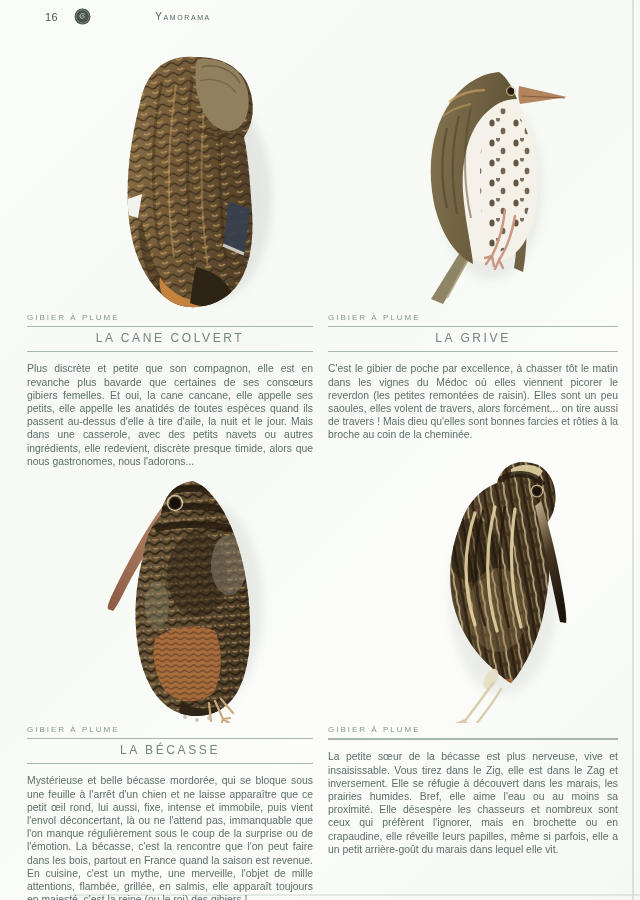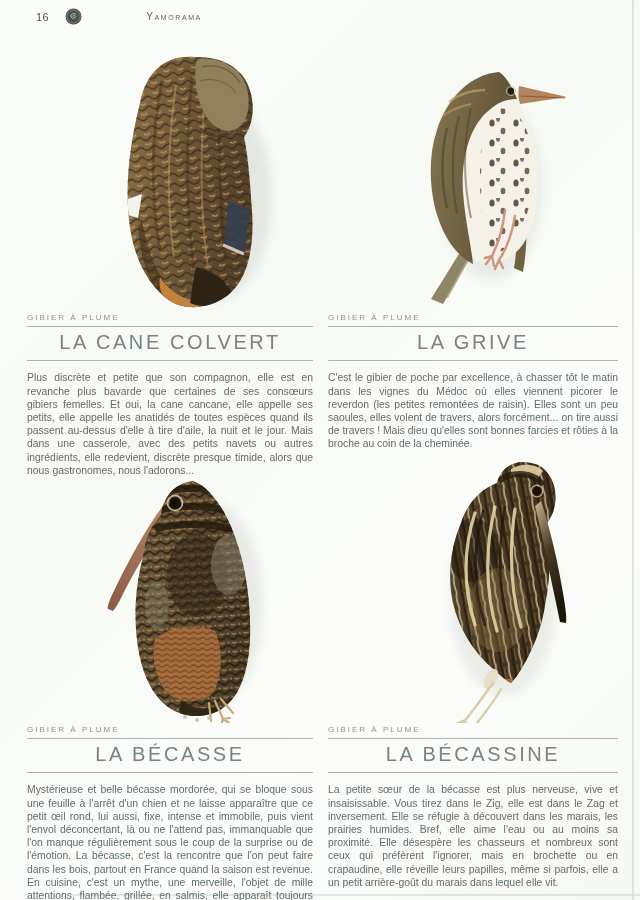--- a/index.html
+++ b/index.html
@@ -5,38 +5,38 @@
   html,body{margin:0;padding:0;}
   body{width:640px;height:900px;overflow:hidden;background:#eef1ed;}
   .page{
     position:relative;width:640px;height:900px;
     background:linear-gradient(135deg,#fbfdfa 0%,#f6f9f4 38%,#fcfdfb 68%,#f5f8f3 100%);
     font-family:"Liberation Sans","DejaVu Sans",sans-serif;
     color:#5d6e69;
   }
   .scan-edge-right{position:absolute;top:0;bottom:0;right:6px;width:2px;background:#c9d0ca;opacity:.55;}
   .scan-edge-bottom{position:absolute;left:70px;right:0;bottom:4px;height:2px;background:#cdd4ce;opacity:.5;}
-  .header{position:absolute;top:8px;left:36px;display:flex;align-items:center;gap:16px;}
+  .header{position:absolute;top:8px;left:45px;display:flex;align-items:center;gap:16px;}
   .page-number{font-size:11px;letter-spacing:.5px;color:#46564f;}
   .brand{font-size:10px;letter-spacing:1.6px;color:#57675f;font-variant:small-caps;text-transform:capitalize;margin-left:48px;}
   .logo{width:17px;height:17px;display:block;}
 
   .cell{position:absolute;}
   .cell-tl{left:27px;top:30px;width:286px;}
   .cell-tr{left:328px;top:30px;width:290px;}
   .cell-bl{left:27px;top:440px;width:286px;}
   .cell-br{left:328px;top:440px;width:290px;}
 
   .figure{display:flex;justify-content:center;align-items:flex-end;}
   .row1 .figure{height:283px;}
   .row2 .figure{height:285px;}
 
   .category{margin-top:0;text-align:left;font-size:8px;letter-spacing:2px;color:#87968f;padding-bottom:4px;}
   .rule{border-top:1px solid #a9b6b0;height:0;}
-  .title{text-align:center;font-size:20px;font-weight:400;letter-spacing:2.6px;color:#75857f;padding:4px 0 6px;}
+  .title{text-align:center;font-size:12px;font-weight:400;letter-spacing:2.6px;color:#75857f;padding:4px 0 6px;}
   .body-text{font-size:10.4px;line-height:13.2px;text-align:justify;color:#5d6e69;}
 </style>
 </head>
 <body>
 
 <div class="page">
   <div class="scan-edge-right"></div>
   <div class="scan-edge-bottom"></div>
 
   <div class="header">
@@ -271,17 +271,16 @@
         <ellipse cx="88" cy="224" rx="6" ry="11" fill="#e7ddc2" opacity=".9" transform="rotate(28 88 224)"></ellipse>
         <g stroke="#d9cdab" stroke-width="2.4" fill="none" stroke-linecap="round">
           <path d="M90 228c-10 14-20 28-30 40"></path>
           <path d="M60 266l-10 4m10-4l0 9m0-9l8 5"></path>
           <path d="M98 234c-8 14-16 24-24 34"></path>
         </g>
       </svg>
     </div>
     <div class="category">GIBIER À PLUME</div>
     <div class="rule"></div>
-    <div class="title">LA BÉCASSINE</div>
     <div class="rule"></div>
     <p class="body-text">La petite sœur de la bécasse est plus nerveuse, vive et insaisissable. Vous tirez dans le Zig, elle est dans le Zag et inversement. Elle se réfugie à découvert dans les marais, les prairies humides. Bref, elle aime l'eau ou au moins sa proximité. Elle désespère les chasseurs et nombreux sont ceux qui préfèrent l'ignorer, mais en brochette ou en crapaudine, elle réveille leurs papilles, même si parfois, elle a un petit arrière-goût du marais dans lequel elle vit.</p>
   </div>
 </div>
 
 </body></html>

